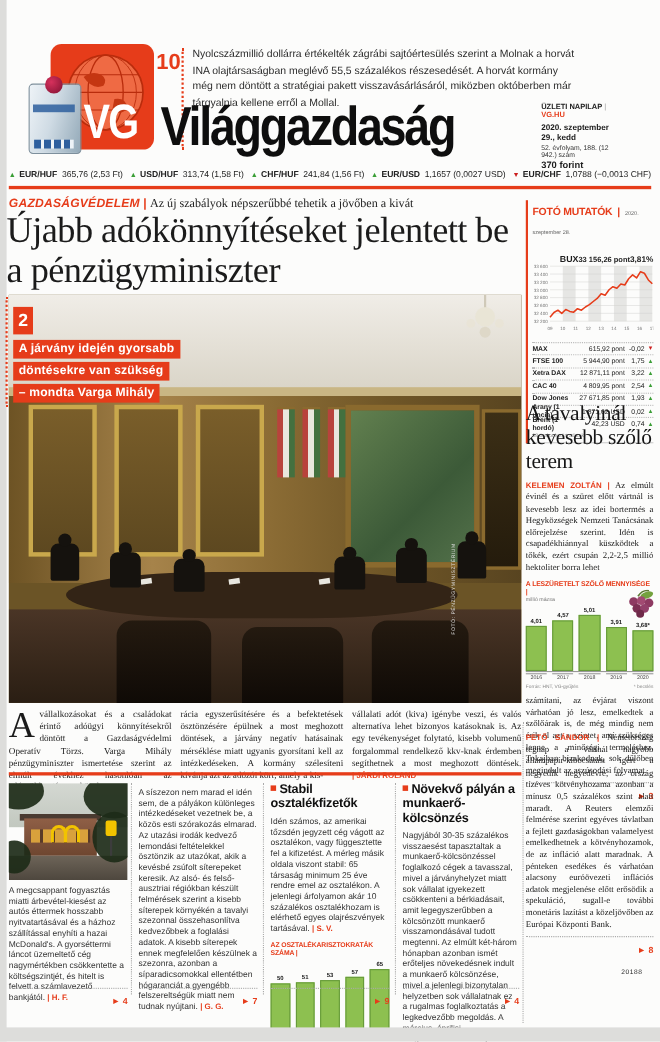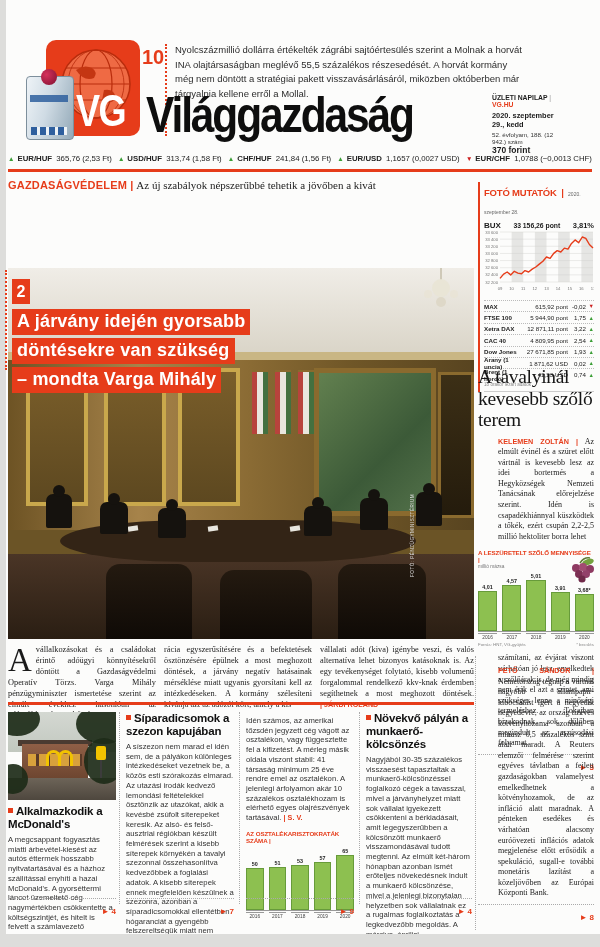--- a/index.html
+++ b/index.html
@@ -34,21 +34,21 @@
   
   .ticker{left:8px;top:151px;width:584px;height:15px;display:flex;justify-content:space-between;align-items:center;font-size:7.8px;color:#222;}
   .tick .arr{font-size:6.5px;margin-right:3px;}
   .tick .arr.up{color:#3a9e35;}
   .tick .arr.down{color:#cc1f1f;}
   .tick b{margin-right:2px;}
   .red-rule1{left:8px;top:169px;width:584px;height:3px;background:#e63c1a;}
 
   
   .kicker{left:8px;top:179px;width:466px;font-size:11px;}
-  .kicker .tag{font-weight:bold;color:#e63c1a;letter-spacing:.2px;}
+  .kicker .tag{font-weight:bold;color:#e63c1a;letter-spacing:.2px;font-style:italic;}
   .kicker .sep{color:#e63c1a;font-weight:bold;}
   .kicker .ktext{font-family:"Liberation Serif",serif;color:#222;}
   .headline{left:6px;top:192px;width:474px;font-family:"Liberation Serif",serif;font-size:33px;line-height:36px;color:#1b1b1b;letter-spacing:-.5px;}
 
   
   .photo{left:8px;top:268px;width:466px;height:371px;background:#6b5426;overflow:hidden;}
   .ph-ceiling{left:0;top:0;width:466px;height:88px;background:linear-gradient(#f0ede7,#d9d4c7);}
   .ph-cornice{left:0;top:84px;width:466px;height:8px;background:#c9b684;}
   .ph-wall{left:0;top:92px;width:466px;height:170px;background:linear-gradient(90deg,#6d5324,#a6834a 28%,#8a6b34 52%,#6f5627 74%,#584420);}
   .ph-panel{top:100px;width:54px;height:130px;border:4px solid #c9a84c;background:linear-gradient(#7a5e2a,#5d4820);}
@@ -70,44 +70,44 @@
   .ps5{left:352px;top:230px;width:28px;height:32px;}
   .ps6{left:408px;top:224px;width:26px;height:34px;}
   .chairback{background:linear-gradient(#241a10,#0f0a06);border-radius:14px 14px 0 0;}
   .cb1{left:98px;top:296px;width:86px;height:75px;}
   .cb2{left:212px;top:302px;width:92px;height:69px;}
   .cb3{left:330px;top:296px;width:88px;height:75px;}
   .ph-floor{left:0;top:286px;width:466px;height:85px;background:linear-gradient(#4a3526,#2a1e13);}
   .photo-dotline{left:5px;top:270px;height:100px;border-left:2px dotted #e63c1a;z-index:6;}
   .badge2{left:12px;top:279px;width:18px;height:25px;background:#e63c1a;color:#fff;font-size:16px;font-weight:bold;text-align:center;line-height:25px;z-index:6;}
   .caption{left:12px;top:309px;z-index:6;}
-  .capline{display:table;background:#e63c1a;color:#fff;font-size:18px;font-weight:bold;padding:2px 5px 3px 5px;margin-bottom:3px;letter-spacing:.2px;white-space:nowrap;}
+  .capline{display:table;background:#e63c1a;color:#fff;font-size:11px;font-weight:bold;padding:2px 5px 3px 5px;margin-bottom:3px;letter-spacing:.2px;white-space:nowrap;}
   .photo-credit{right:-24px;bottom:62px;font-size:4.6px;color:#ddd;transform:rotate(-90deg);transform-origin:left bottom;letter-spacing:.5px;z-index:6;}
 
   
   .markets{left:478px;top:182px;width:116px;border-left:2px solid #e63c1a;padding-left:4px;box-sizing:border-box;}
   .markets .mhead{font-size:9.5px;font-weight:bold;color:#e63c1a;letter-spacing:-.2px;}
   .markets .mdate{font-size:5px;color:#666;font-weight:normal;}
-  .bux-row{display:flex;justify-content:space-between;align-items:baseline;margin-top:3px;}
+  .bux-row{display:flex;justify-content:flex-end;align-items:baseline;margin-top:13px;}
   .bux-row .bn{font-size:8px;font-weight:bold;}
   .bux-row .bv{font-size:6.8px;font-weight:bold;}
   .bux-row .bc{font-size:7.5px;font-weight:bold;}
   .mtable{margin-top:2px;}
   .mrow{display:flex;align-items:center;border-top:1px dotted #bbb;height:10.4px;font-size:6.2px;}
   .mrow .nm{font-weight:bold;flex:1;}
   .mrow .vl{text-align:right;width:44px;}
   .mrow .ch{text-align:right;width:18px;}
   .mrow .ar{width:8px;text-align:right;font-size:5.5px;}
   .mrow .ar.up{color:#3a9e35;} .mrow .ar.down{color:#cc1f1f;}
   .mfoot{font-size:4.6px;color:#888;margin-top:2px;border-bottom:1px solid #ccc;padding-bottom:4px;}
 
   
   .art-grape{left:478px;top:366px;width:116px;}
   .rh2{font-family:"Liberation Serif",serif;font-size:19.5px;line-height:21.5px;color:#161616;letter-spacing:-.3px;}
-  .rbody{margin-top:6px;font-family:"Liberation Serif",serif;font-size:8px;line-height:10.6px;text-align:justify;color:#222;margin-left:20px;}
+  .rbody{margin-top:6px;font-family:"Liberation Serif",serif;font-size:8px;line-height:10.6px;text-align:justify;color:#222;}
   .byl{color:#e63c1a;font-weight:bold;font-family:"Liberation Sans",sans-serif;font-size:7.2px;}
   .sig{color:#e63c1a;font-weight:bold;font-family:"Liberation Sans",sans-serif;font-size:7.2px;white-space:nowrap;}
   .chart-head{font-size:6.2px;font-weight:bold;color:#e63c1a;letter-spacing:-.1px;margin-top:7px;}
   .chart-unit{font-size:4.8px;color:#777;margin-top:1px;}
   .barchart{position:relative;margin-top:4px;}
   .bars{display:flex;align-items:flex-end;gap:5px;border-bottom:1px solid #999;}
   .bargrp{flex:1;text-align:center;}
   .bargrp .blb{font-size:5.4px;font-weight:bold;color:#222;display:block;margin-bottom:1px;}
   .bargrp .bar{background:#8dc050;border:1px solid #679b3a;box-sizing:border-box;}
   .yrs{display:flex;gap:5px;margin-top:1px;}
@@ -201,20 +201,21 @@
       <span class="tick"><span class="arr up">▲</span><b>EUR/USD</b><span> 1,1657 </span><span>(0,0027 USD)</span></span>
       <span class="tick"><span class="arr down">▼</span><b>EUR/CHF</b><span> 1,0788 </span><span>(−0,0013 CHF)</span></span>
     </div>
   <div class="abs red-rule1"></div>
 
   <div class="abs kicker">
     <span class="tag">GAZDASÁGVÉDELEM</span>
     <span class="sep">|</span>
     <span class="ktext">Az új szabályok népszerűbbé tehetik a jövőben a kivát</span>
   </div>
+  <div class="abs headline">Újabb adókönnyítéseket jelentett be a pénzügyminiszter</div>
 
   <div class="abs photo">
     <div class="abs ph-ceiling"></div>
     <div class="abs ph-cornice"></div>
     <div class="abs ph-wall"></div>
     <div class="abs ph-panel p1"></div>
     <div class="abs ph-panel p2"></div>
     <div class="abs ph-panel p3"></div>
     <div class="abs ph-marble"></div>
     <div class="abs ph-door"></div>
@@ -451,31 +452,30 @@
       <div class="tree t2"></div>
       <div class="tree t3"></div>
       <div class="tree t4"></div>
       <div class="arches">
           <span class="arch"></span>
           <span class="arch"></span>
         </div>
       <div class="mc-sign"></div>
       <div class="mc-pole"></div>
     </div>
-    <div class="bh"><span class="sq"></span><span>Alkalmazkodik a McDonald's</span></div>
     <div class="bb"><span>A megcsappant fogyasztás miatti árbevétel-kiesést az autós éttermek hosszabb nyitvatartásával és a házhoz szállítással enyhíti a hazai McDonald's. A gyorséttermi láncot üzemeltető cég nagymértékben csökkentette a költségszintjét, és hitelt is felvett a számlavezető bankjától.</span> <span class="sig">| H. F.</span></div>
   </div>
 
   <div class="abs bcol bc2">
-    <div class="bh"><span class="sq"></span><span>Síparadicsomok a szezon kapujában</span></div>
     <div class="bb"><span>A síszezon nem marad el idén sem, de a pályákon különleges intézkedéseket vezetnek be, a közös esti szórakozás elmarad. Az utazási irodák kedvező lemondási feltételekkel ösztönzik az utazókat, akik a kevésbé zsúfolt síterepeket keresik. Az alsó- és felső-ausztriai régiókban készült felmérések szerint a kisebb síterepek környékén a tavalyi szezonnal összehasonlítva kedvezőbbek a foglalási adatok. A kisebb síterepek ennek megfelelően készülnek a szezonra, azonban a síparadicsomokkal ellentétben hógaranciát a gyengébb felszereltségük miatt nem tudnak nyújtani.</span> <span class="sig">| G. G.</span></div>
   </div>
 
   <div class="abs bcol bc3">
-    <div class="bb"><span>Idén számos, az amerikai tőzsdén jegyzett cég vágott az osztalékon, vagy függesztette fel a kifizetést. A mérleg másik oldala viszont stabil: 41 társaság minimum 25 éve rendre emel az osztalékon. A jelenlegi árfolyamon akár 10 százalékos osztalékhozam is elérhető egyes olajrészvények tartásával.</span> <span class="sig">| S. V.</span></div>
+    <div class="bh"><span class="sq"></span><span>Stabil osztalékfizetők</span></div>
+    <div class="bb"><span>Idén számos, az amerikai tőzsdén jegyzett cég vágott az osztalékon, vagy függesztette fel a kifizetést. A mérleg másik oldala viszont stabil: 65 társaság minimum 25 éve rendre emel az osztalékon. A jelenlegi árfolyamon akár 10 százalékos osztalékhozam is elérhető egyes olajrészvények tartásával.</span> <span class="sig">| S. V.</span></div>
     <div class="chart-head">AZ OSZTALÉKARISZTOKRATÁK SZÁMA |</div>
     <div class="barchart" id="dividend-chart">
         <div class="bars">
           <div class="bargrp">
             <span class="blb">50</span>
             <div class="bar" style="height: 42.9px;"></div>
           </div>
           <div class="bargrp">
             <span class="blb">51</span>
             <div class="bar" style="height: 43.7px;"></div>

